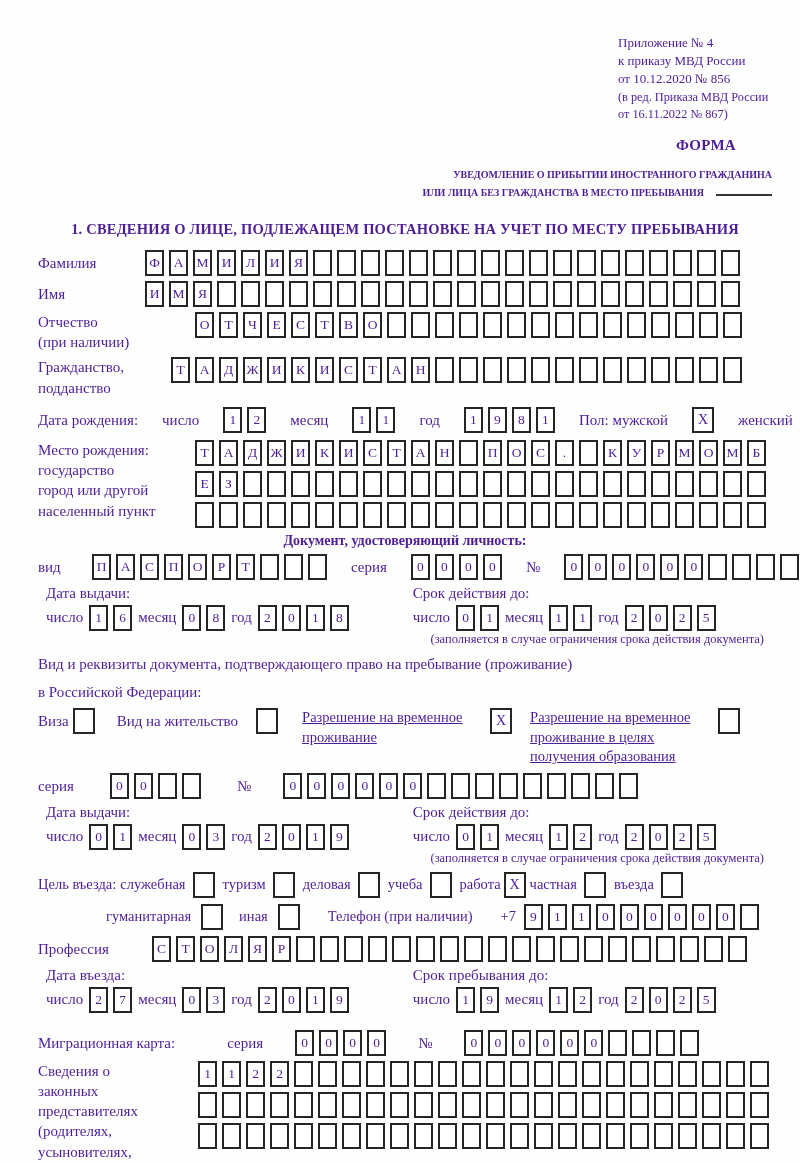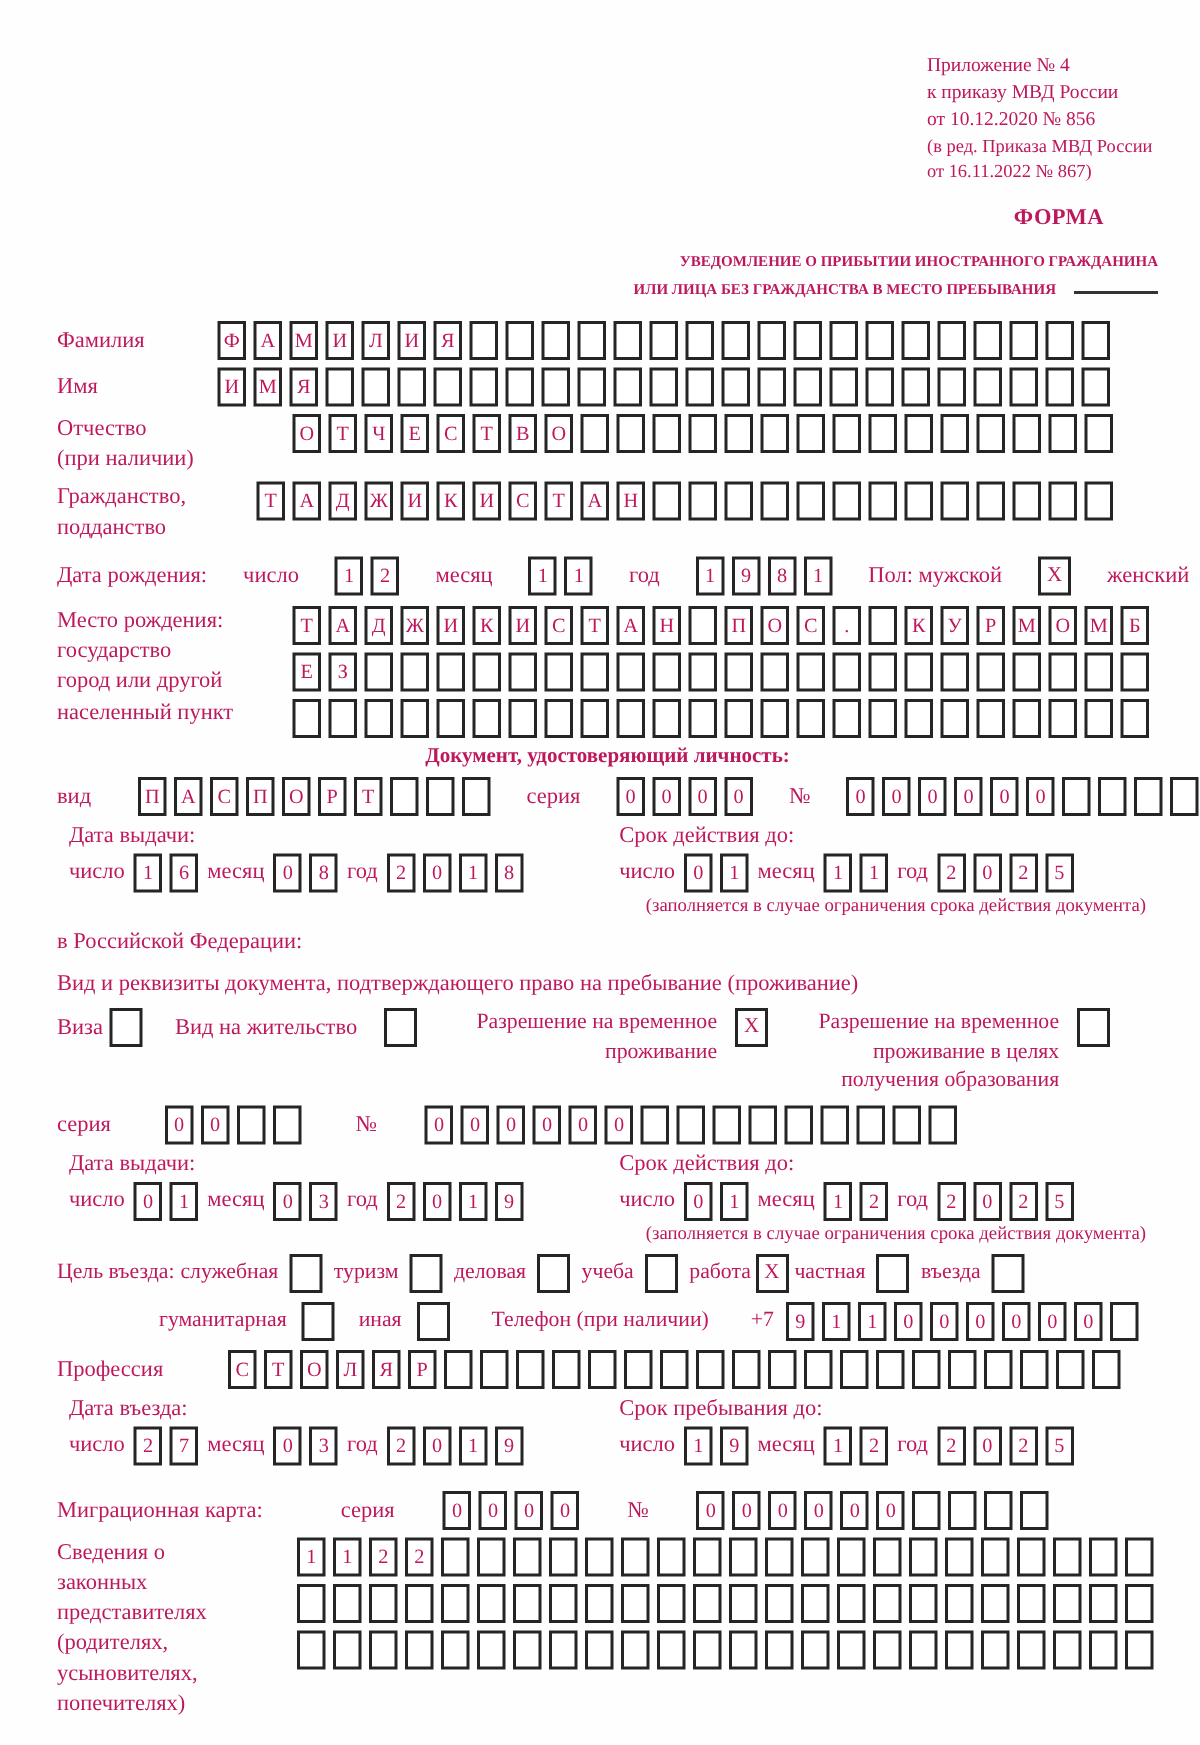--- a/index.html
+++ b/index.html
@@ -1,18 +1,18 @@
 <!DOCTYPE html>
 <html><head>
 <meta charset="utf-8">
 <style>
   * { margin:0; padding:0; box-sizing:border-box; }
   html,body { background:#ffffff; }
   .page {
-    width:800px; height:1163px; background:#fefefe; color:#be185d;
+    width:800px; height:1163px; background:#fefefe; color:#4c1d95;
     font-family:"Liberation Serif","DejaVu Serif",serif;
     padding:34px 28px 0 38px; overflow:hidden; position:relative;
   }
   .hdr-block { margin-left:580px; font-size:13px; line-height:1.4; }
   .hdr-block .small { font-size:12.3px; }
   .forma { text-align:right; font-weight:bold; font-size:15px; margin:14px 36px 0 0; letter-spacing:.3px; }
   .title { text-align:right; font-weight:bold; font-size:10px; line-height:1.45; margin-top:14px; }
   .blank-line { display:inline-block; width:56px; border-bottom:2px solid #333; height:14px; margin-left:12px; }
   .sect-head { text-align:center; font-weight:bold; font-size:14.5px; margin-top:20px; letter-spacing:.2px; }
 
@@ -31,21 +31,21 @@
     align-items:center; justify-content:center; font-size:14px; flex-shrink:0;
   }
   .doc-head { text-align:center; font-weight:bold; font-size:14px; margin:4px 0 5px 0; }
   .date-pair { display:flex; margin:2px 0 0 0; }
   .date-group { text-align:left; }
   .dg-head { font-size:15px; text-align:left; margin-bottom:3px; }
   .dg-fields { display:flex; align-items:center; gap:6px; font-size:15px; }
   .note { font-size:12.5px; text-align:right; margin:1px 8px 6px 0; }
   .intro { font-size:15px; margin:6px 0 4px 0; line-height:1.5; }
   .permits { display:flex; align-items:flex-start; margin:2px 0 6px 0; }
-  .permit-center { text-align:right; font-size:14.5px; line-height:1.35; }
+  .permit-center { text-align:left; font-size:14.5px; line-height:1.35;text-decoration:underline; }
   .opt { display:inline-flex; align-items:center; }
   .opt .checkbox { margin-left:7px; }
   .purpose-row { display:flex; align-items:center; font-size:14.5px; margin-bottom:6px; }
   .gap4{width:4px}.gap8{width:8px}.gap12{width:12px}.gap16{width:16px}.gap28{width:28px}
 </style>
 </head>
 <body>
 
 <div class="page">
 
@@ -57,20 +57,21 @@
     <div class="small">от 16.11.2022 № 867)</div>
   </div>
 
   <div class="forma">ФОРМА</div>
 
   <div class="title">
     <div>УВЕДОМЛЕНИЕ О ПРИБЫТИИ ИНОСТРАННОГО ГРАЖДАНИНА</div>
     <div><span>ИЛИ ЛИЦА БЕЗ ГРАЖДАНСТВА В МЕСТО ПРЕБЫВАНИЯ</span><span class="blank-line"></span></div>
   </div>
 
+  <div class="sect-head">1. СВЕДЕНИЯ О ЛИЦЕ, ПОДЛЕЖАЩЕМ ПОСТАНОВКЕ НА УЧЕТ ПО МЕСТУ ПРЕБЫВАНИЯ</div>
 
   <div class="form">
 
     <div class="row">
       <span class="lbl" style="width:95px">Фамилия</span>
       <span class="cells">
           <span class="cell">Ф</span>
           <span class="cell">А</span>
           <span class="cell">М</span>
           <span class="cell">И</span>
@@ -402,22 +403,22 @@
               <span class="cell">2</span>
               <span class="cell">0</span>
               <span class="cell">2</span>
               <span class="cell">5</span>
             </span>
         </div>
       </div>
     </div>
     <div class="note">(заполняется в случае ограничения срока действия документа)</div>
 
+    <div class="intro">Вид и реквизиты документа, подтверждающего право на пребывание (проживание)</div>
     <div class="intro">в Российской Федерации:</div>
-    <div class="intro">Вид и реквизиты документа, подтверждающего право на пребывание (проживание)</div>
 
     <div class="permits">
       <span class="opt">
         <span class="lbl">Виза</span>
         <span class="checkbox" style="margin-left:4px"></span>
       </span>
       <span class="opt" style="margin-left:22px">
         <span class="lbl">Вид на жительство</span>
         <span class="checkbox" style="margin-left:18px"></span>
       </span>

